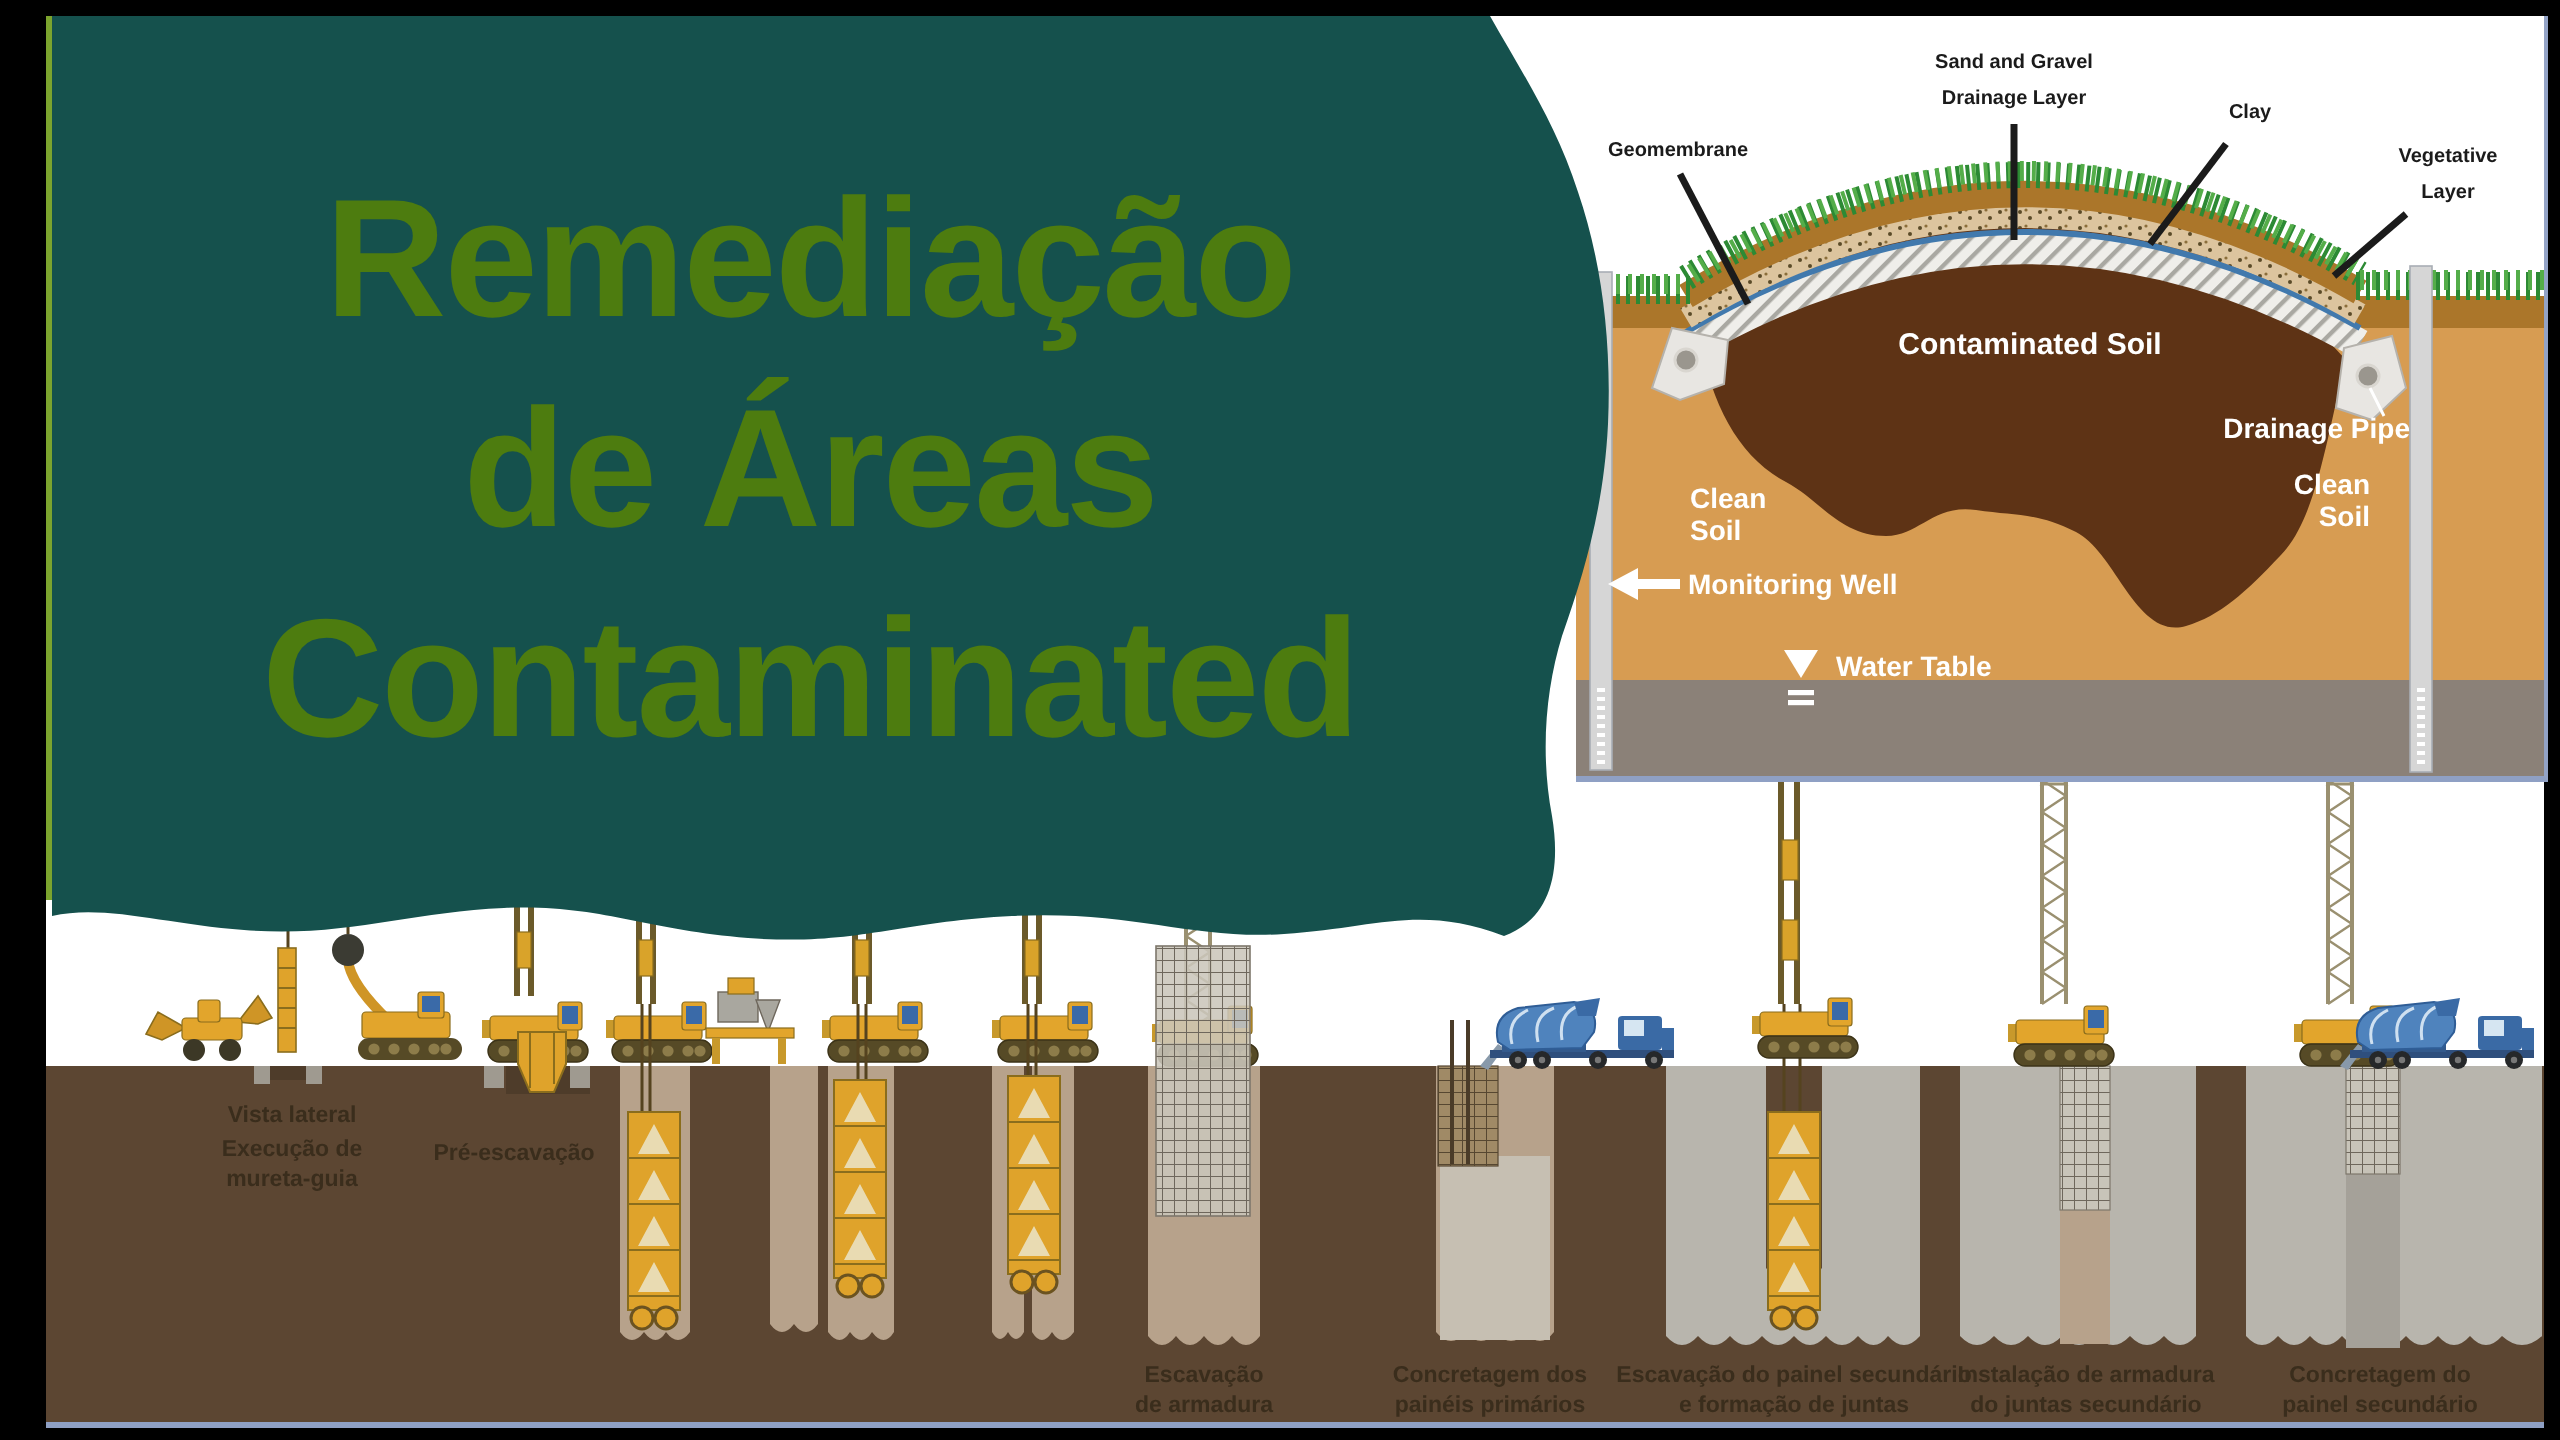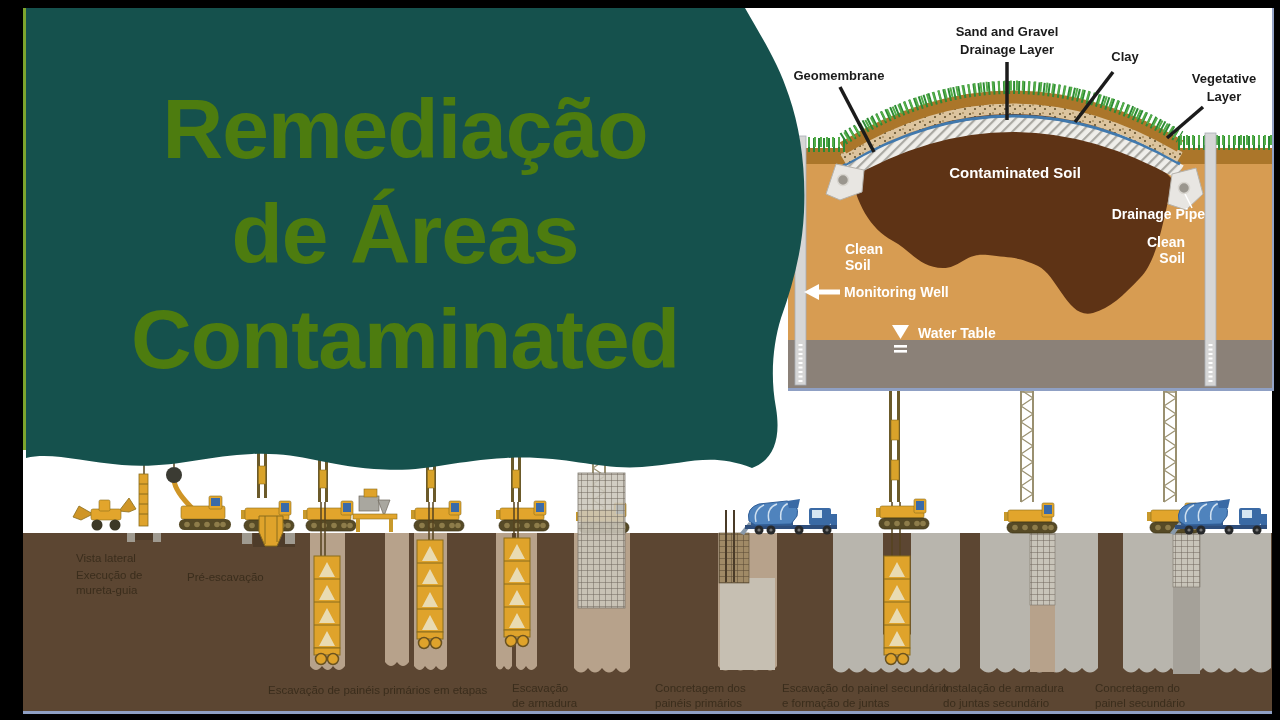--- a/index.html
+++ b/index.html
@@ -9,25 +9,25 @@
   .accent-line{position:absolute;left:23px;top:8px;width:3px;height:442px;background:#7ca42e;z-index:40;}
   .scene-svg{position:absolute;left:23px;top:390px;z-index:5;}
   .landfill{position:absolute;left:788px;top:8px;width:484px;height:380px;background:#fff;
             border-bottom:3px solid #8fa0c4;border-right:2px solid #93a3c6;z-index:10;}
   .landfill svg{position:absolute;left:0;top:0;}
   .blob-svg{position:absolute;left:0;top:0;z-index:30;pointer-events:none;}
   .title-block{position:absolute;left:55px;top:52px;width:700px;height:365px;z-index:50;
                display:flex;flex-direction:column;justify-content:center;align-items:center;}
   .title-line{color:#4d7c0f;font-weight:bold;font-size:84px;line-height:105px;letter-spacing:-1px;
               text-align:center;white-space:nowrap;}
-  .dlabel{position:absolute;color:#1b1b1b;font-weight:bold;font-size:13px;line-height:18px;z-index:12;}
+  .dlabel{position:absolute;color:#1b1b1b;font-weight:bold;font-size:10px;line-height:18px;z-index:12;}
   .wlabel{position:absolute;color:#fff;font-weight:bold;font-size:14px;line-height:16px;z-index:12;}
   .center{text-align:center;} .right{text-align:right;}
-  .cap{position:absolute;color:#3a2d1c;font-weight:normal;font-size:11.5px;line-height:14px;
-       z-index:8;}
+  .cap{position:absolute;color:#3a2d1c;font-weight:bold;font-size:11.5px;line-height:14px;
+       text-align:center;z-index:8;}
 </style>
 </head>
 <body>
 
 <div class="stage">
   <div class="canvas"></div>
 
   <svg class="scene-svg" width="1249" height="324" viewBox="0 0 1249 324">
     <defs>
       <pattern id="meshgray" width="6" height="6" patternUnits="userSpaceOnUse">
@@ -218,21 +218,20 @@
       <use href="#lattice" x="1138" y="0"></use>
       <use href="#base" x="1124" y="112"></use>
     </g>
     <use href="#mixer" x="1150" y="108"></use>
   </svg>
 
   <div class="cap" style="left:76px;top:551px;width:140px;">Vista lateral</div>
   <div class="cap" style="left:76px;top:568px;width:140px;">Execução de</div>
   <div class="cap" style="left:76px;top:583px;width:140px;">mureta-guia</div>
   <div class="cap" style="left:187px;top:570px;width:140px;">Pré-escavação</div>
-  <div class="cap" style="left:268px;top:683px;width:320px;">Escavação de painéis primários em etapas</div>
   <div class="cap" style="left:512px;top:681px;width:180px;">Escavação</div>
   <div class="cap" style="left:512px;top:696px;width:180px;">de armadura</div>
   <div class="cap" style="left:655px;top:681px;width:180px;">Concretagem dos</div>
   <div class="cap" style="left:655px;top:696px;width:180px;">painéis primários</div>
   <div class="cap" style="left:782px;top:681px;width:230px;">Escavação do painel secundário</div>
   <div class="cap" style="left:782px;top:696px;width:230px;">e formação de juntas</div>
   <div class="cap" style="left:943px;top:681px;width:200px;">Instalação de armadura</div>
   <div class="cap" style="left:943px;top:696px;width:200px;">do juntas secundário</div>
   <div class="cap" style="left:1095px;top:681px;width:190px;">Concretagem do</div>
   <div class="cap" style="left:1095px;top:696px;width:190px;">painel secundário</div>

